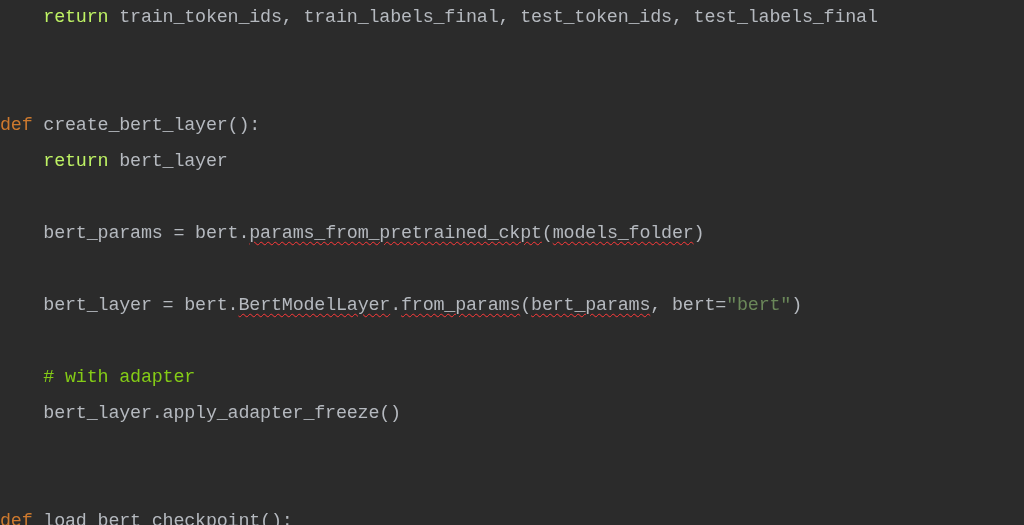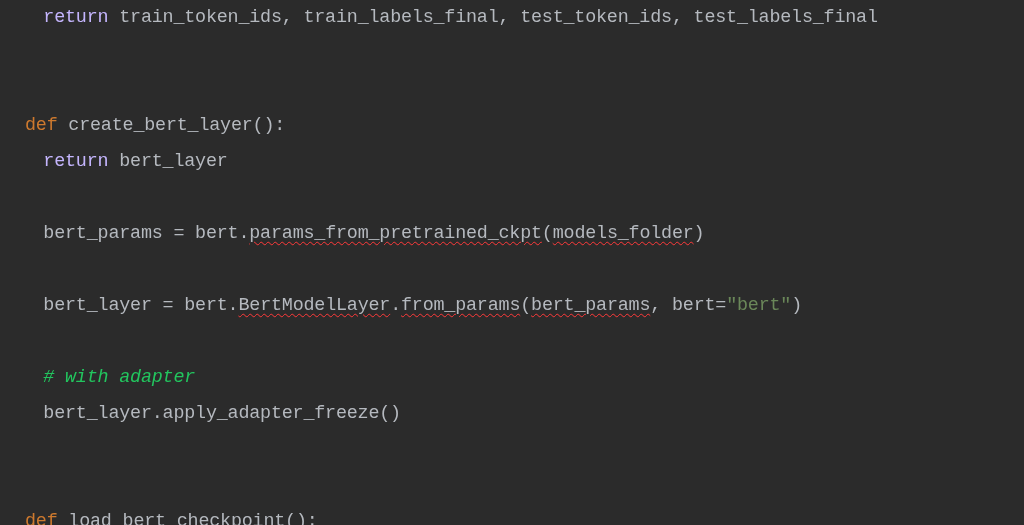--- a/index.html
+++ b/index.html
@@ -14,24 +14,24 @@
     margin: 0;
     padding: 0;
     font-family: "SFMono-Regular", Consolas, "Liberation Mono", Menlo, "Courier New", monospace;
     font-size: 18.4px;
     line-height: 36px;
     color: #b5b9bf;
     white-space: pre;
     letter-spacing: -0.2px;
   }
   
-  .kw   { color: #c4b5fd; }               
-  .fn   { color: #cd792e; padding-left: 25px; }
+  .kw   { color: #bef264; }               
+  .fn   { color: #cd792e; }
   .str  { color: #6a8759; }               
-  .com  { color: #22c55e; font-style: italic; }
+  .com  { color: #84cc16; }
 
   
   .warn {
     text-decoration-line: underline;
     text-decoration-style: wavy;
     text-decoration-color: #ff3a3a;
     text-decoration-thickness: 1.3px;
     text-underline-offset: 3px;
   }
 </style>

